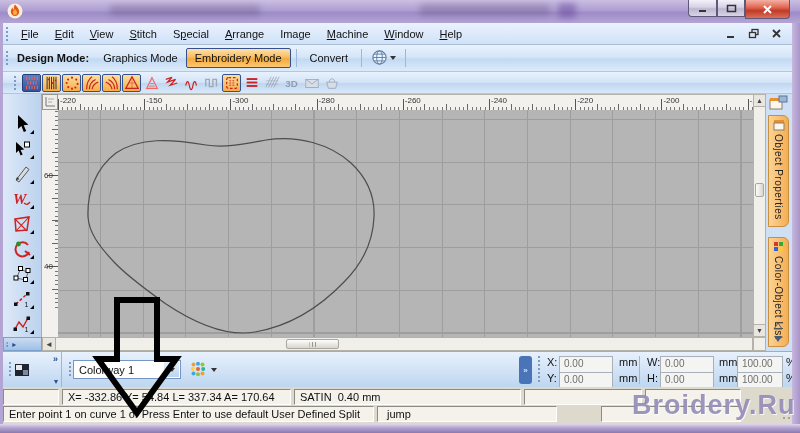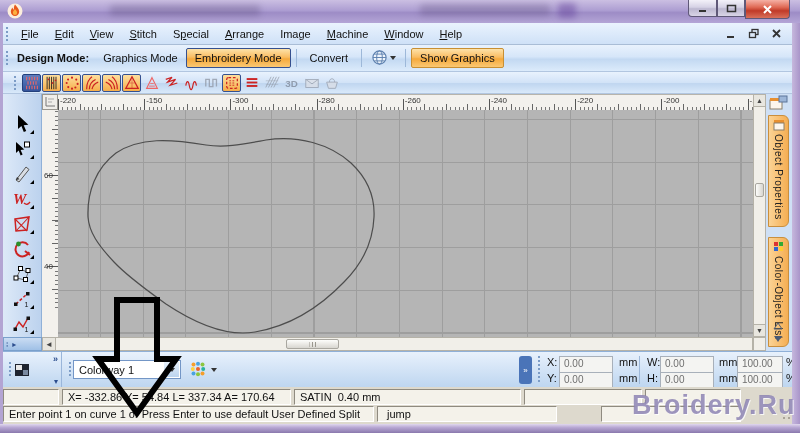--- a/index.html
+++ b/index.html
@@ -239,21 +239,20 @@
     <span class="vsep"></span>
     <span class="globewrap">
       <span><svg viewBox="0 0 18 18" width="17" height="17">
             <circle cx="9" cy="9" r="7" fill="#eef4fb" stroke="#5b7fae" stroke-width="1.2"></circle>
             <ellipse cx="9" cy="9" rx="3" ry="7" fill="none" stroke="#5b7fae"></ellipse>
             <path d="M2.2 9h13.6M3.3 5.4h11.4M3.3 12.6h11.4" stroke="#5b7fae" fill="none"></path>
           </svg></span>
       <span class="caret"></span>
     </span>
     <span class="vsep"></span>
-    <span class="btn-orange">Show Graphics</span>
   </div>
 
   <div class="stitchbar" id="stitch-icons">
     <span class="grip"></span>
   <span class="sicon st-pressed">
         <svg viewBox="0 0 18 18">
           <g stroke="#e66" stroke-width="1.2">
             <path d="M3 2v4M6 2v4M9 2v4M12 2v4M15 2v4M4.5 7v4M7.5 7v4M10.5 7v4M13.5 7v4M3 12v4M6 12v4M9 12v4M12 12v4M15 12v4"></path>
           </g>
         </svg>

